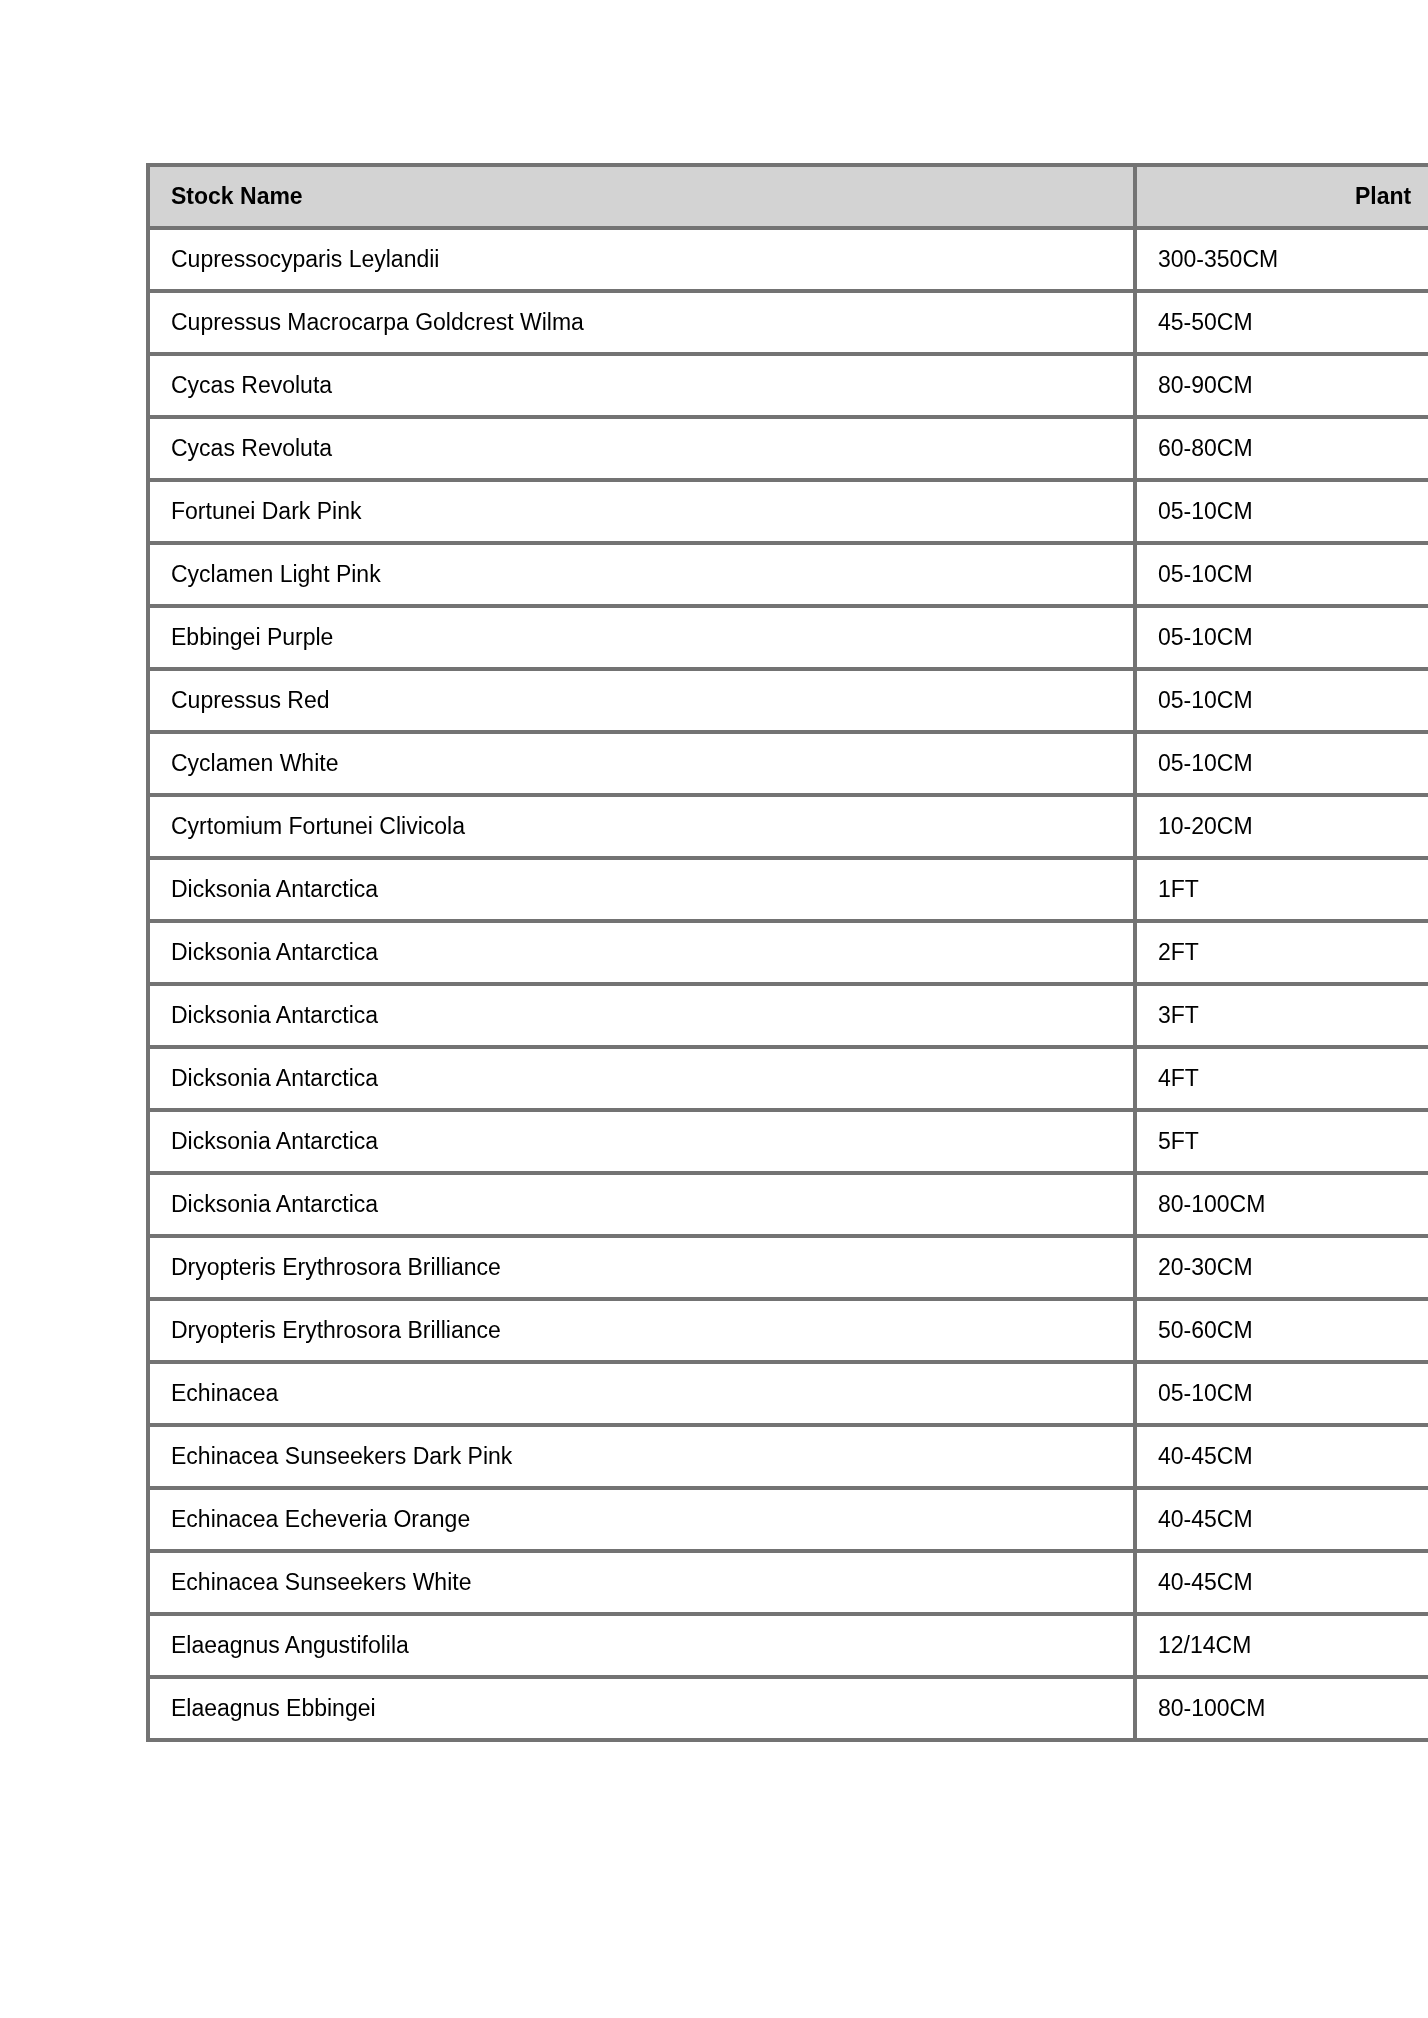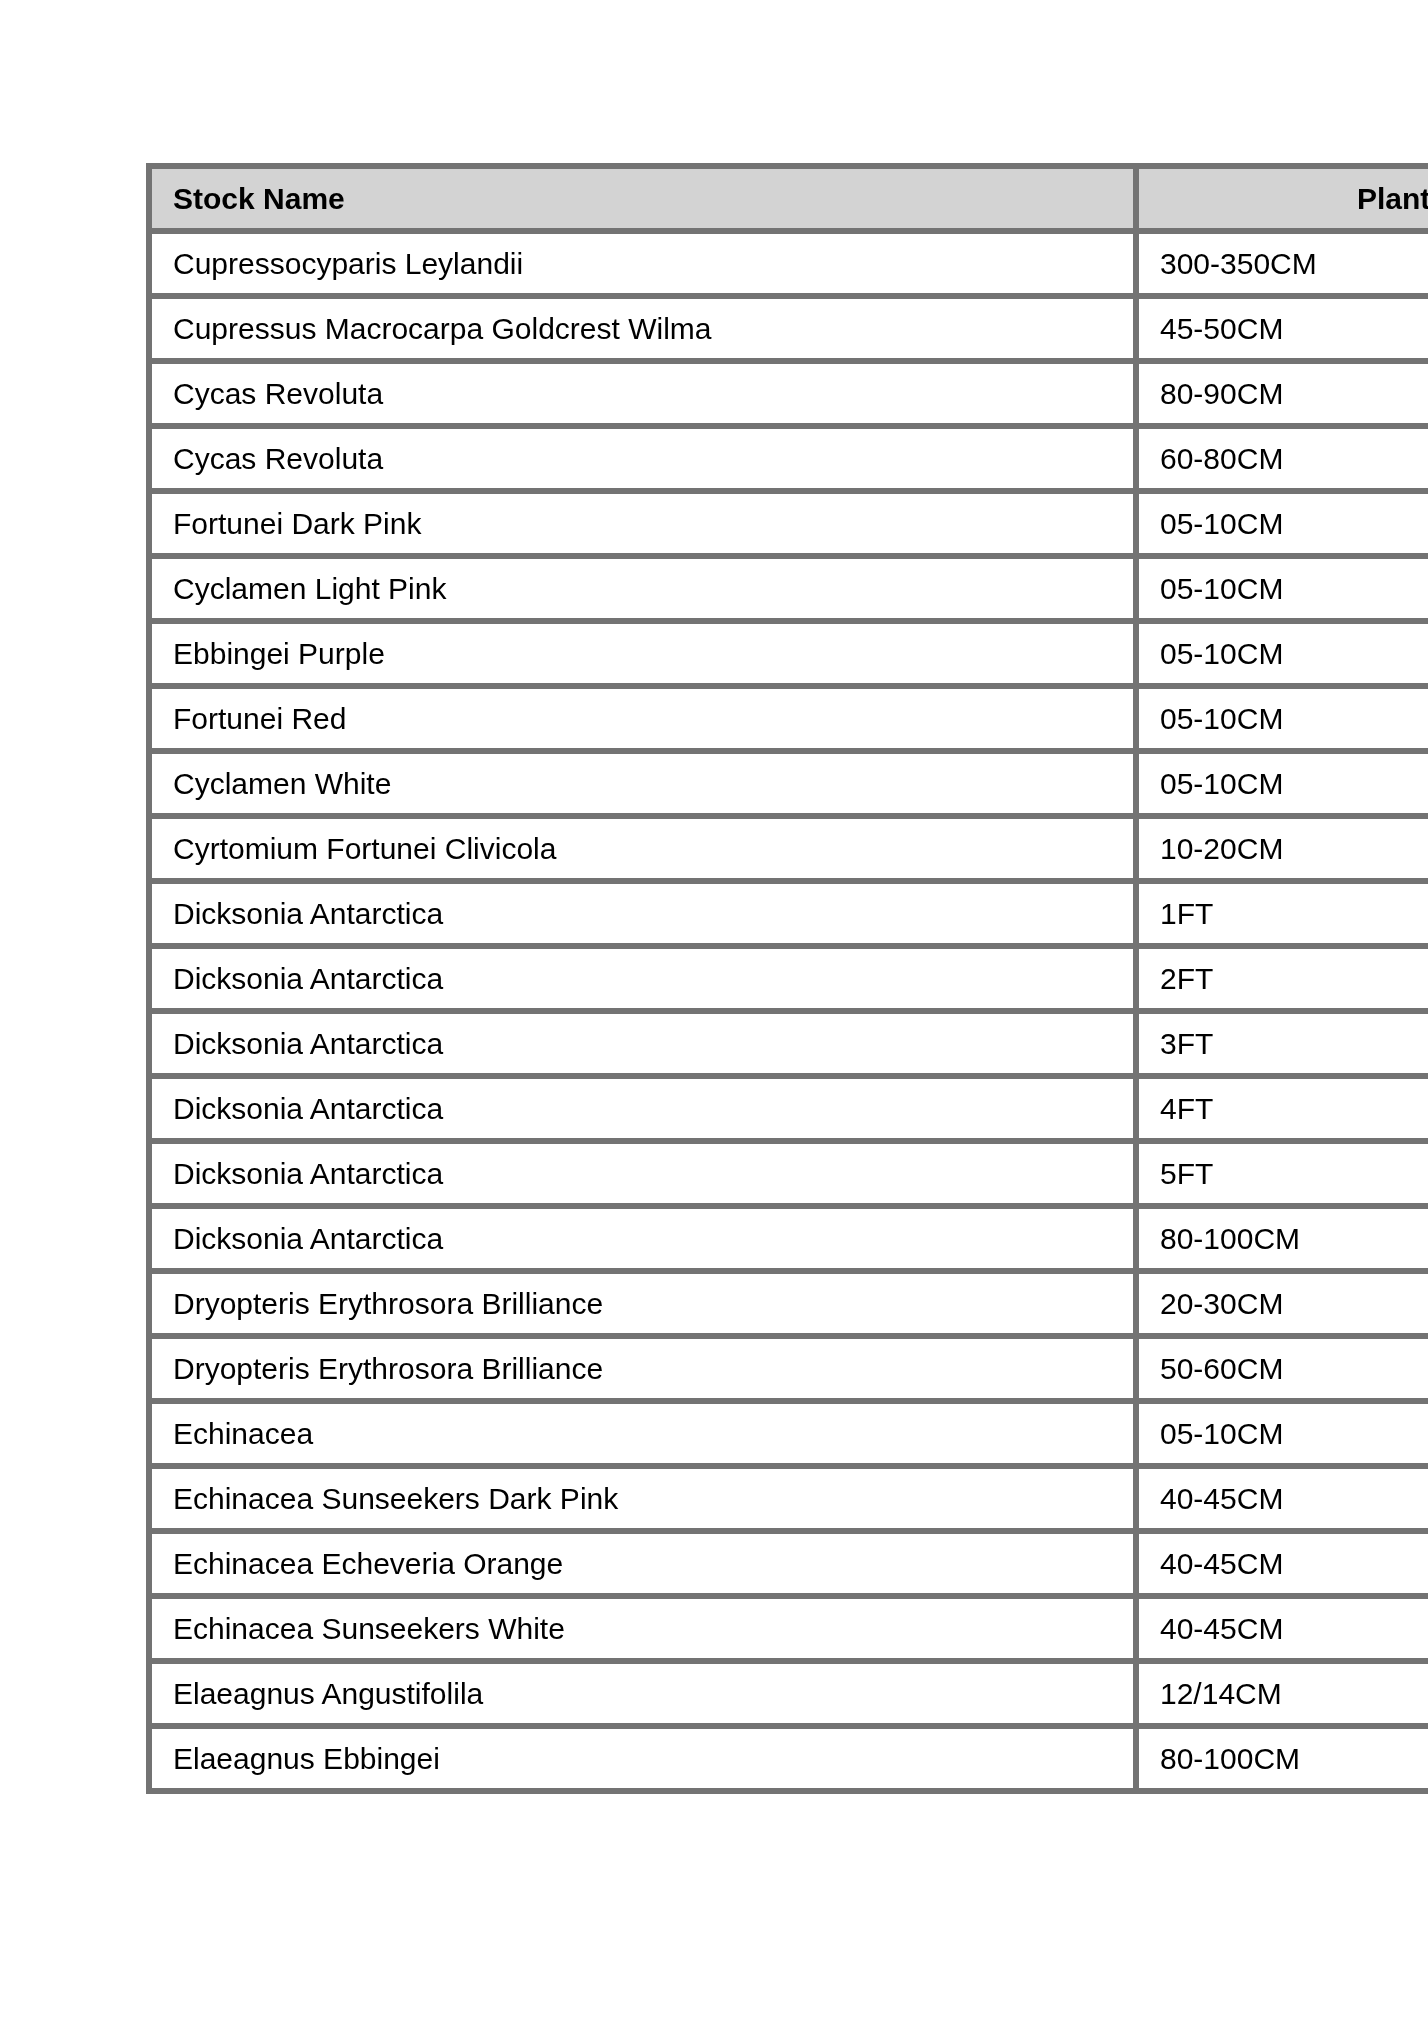--- a/index.html
+++ b/index.html
@@ -24,25 +24,25 @@
   table.stock-table {
     border-collapse: collapse;
     table-layout: fixed;
     width: 1574px;
     border: 2px solid #000000;
     border-bottom-width: 3px;
   }
   col.c-name { width: 987px; }
   col.c-size { width: 587px; }
   th, td {
-    border: 6px solid #737373;
+    border: 4px solid #737373;
     height: 59px;
     padding: 0 10px 0 21px;
     vertical-align: middle;
-    font-size: 30px;
+    font-size: 23px;
     line-height: 1.1;
     white-space: nowrap;
     overflow: hidden;
     text-align: left;
   }
   th {
     background: #d3d3d3;
     font-weight: bold;
   }
   th.col-size {
@@ -92,21 +92,21 @@
         </tr>
         <tr>
           <td class="col-name">Cyclamen Light Pink</td>
           <td class="col-size">05-10CM</td>
         </tr>
         <tr>
           <td class="col-name">Ebbingei Purple</td>
           <td class="col-size">05-10CM</td>
         </tr>
         <tr>
-          <td class="col-name">Fortunei Red</td>
+          <td class="col-name">Cupressus Red</td>
           <td class="col-size">05-10CM</td>
         </tr>
         <tr>
           <td class="col-name">Cyclamen White</td>
           <td class="col-size">05-10CM</td>
         </tr>
         <tr>
           <td class="col-name">Cyrtomium Fortunei Clivicola</td>
           <td class="col-size">10-20CM</td>
         </tr>

